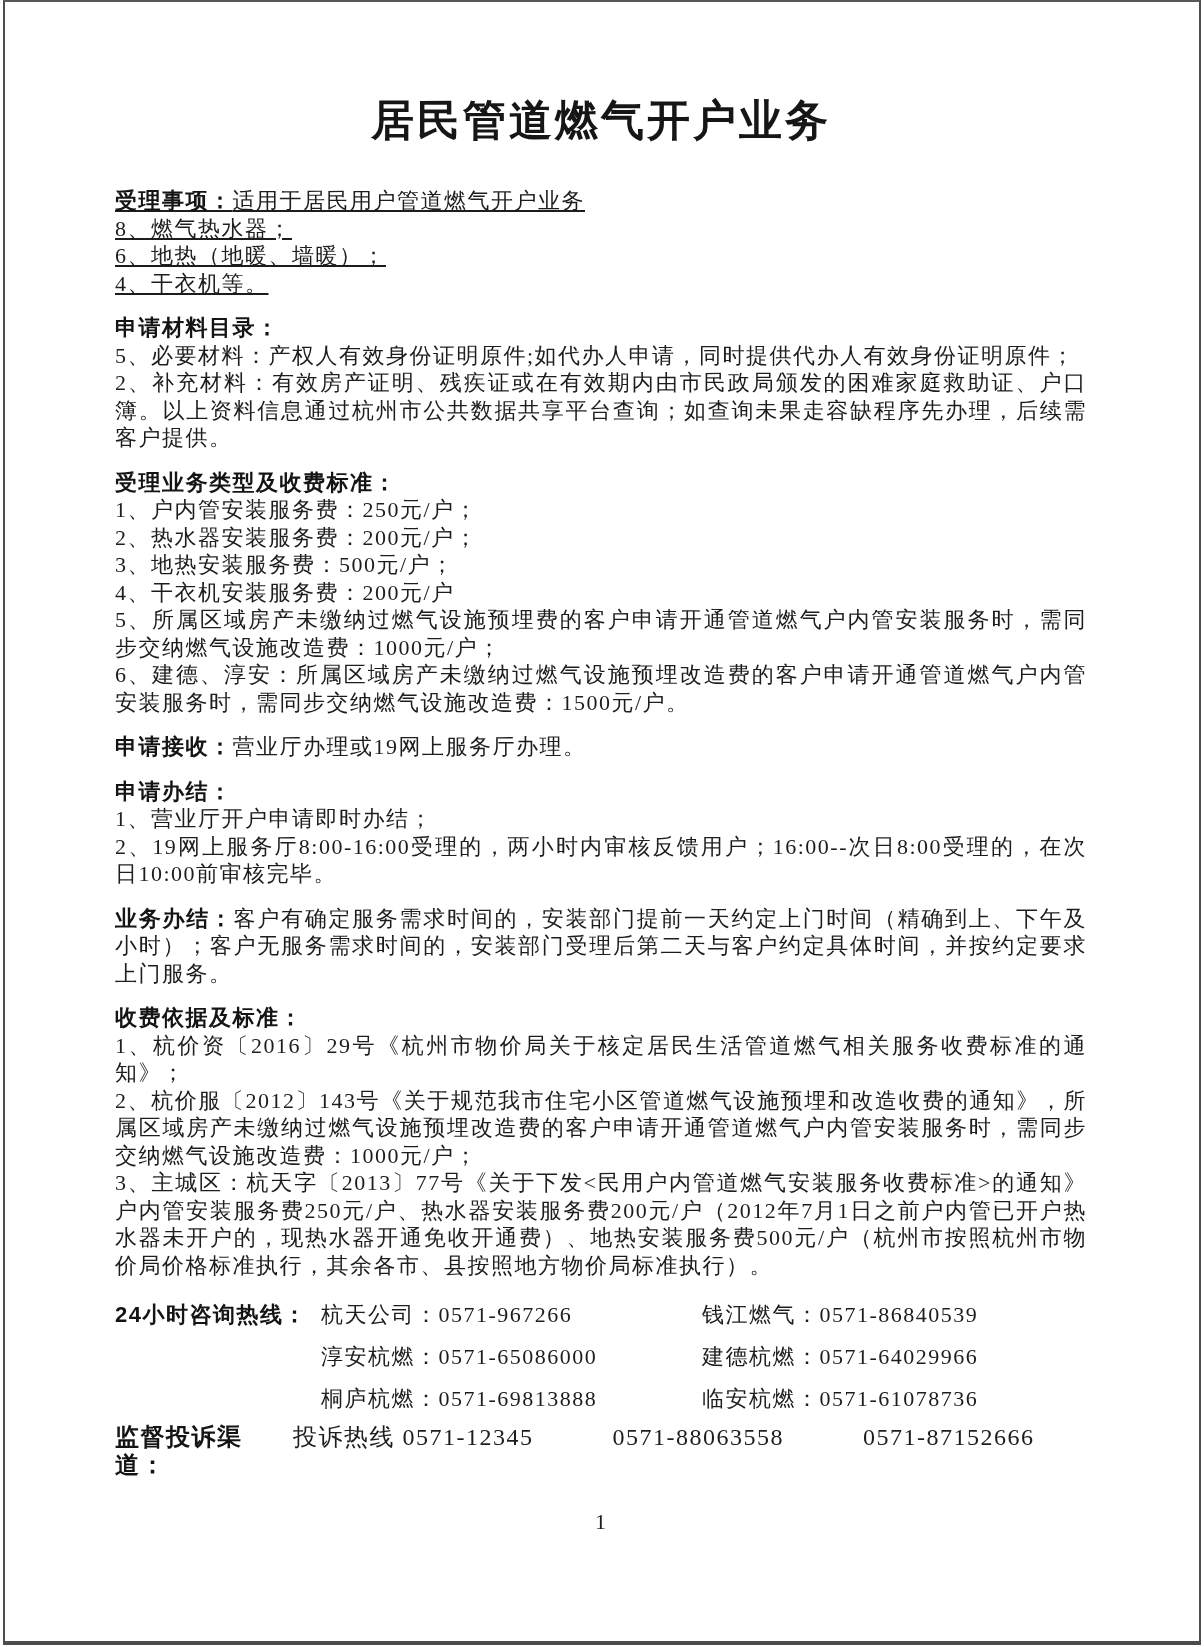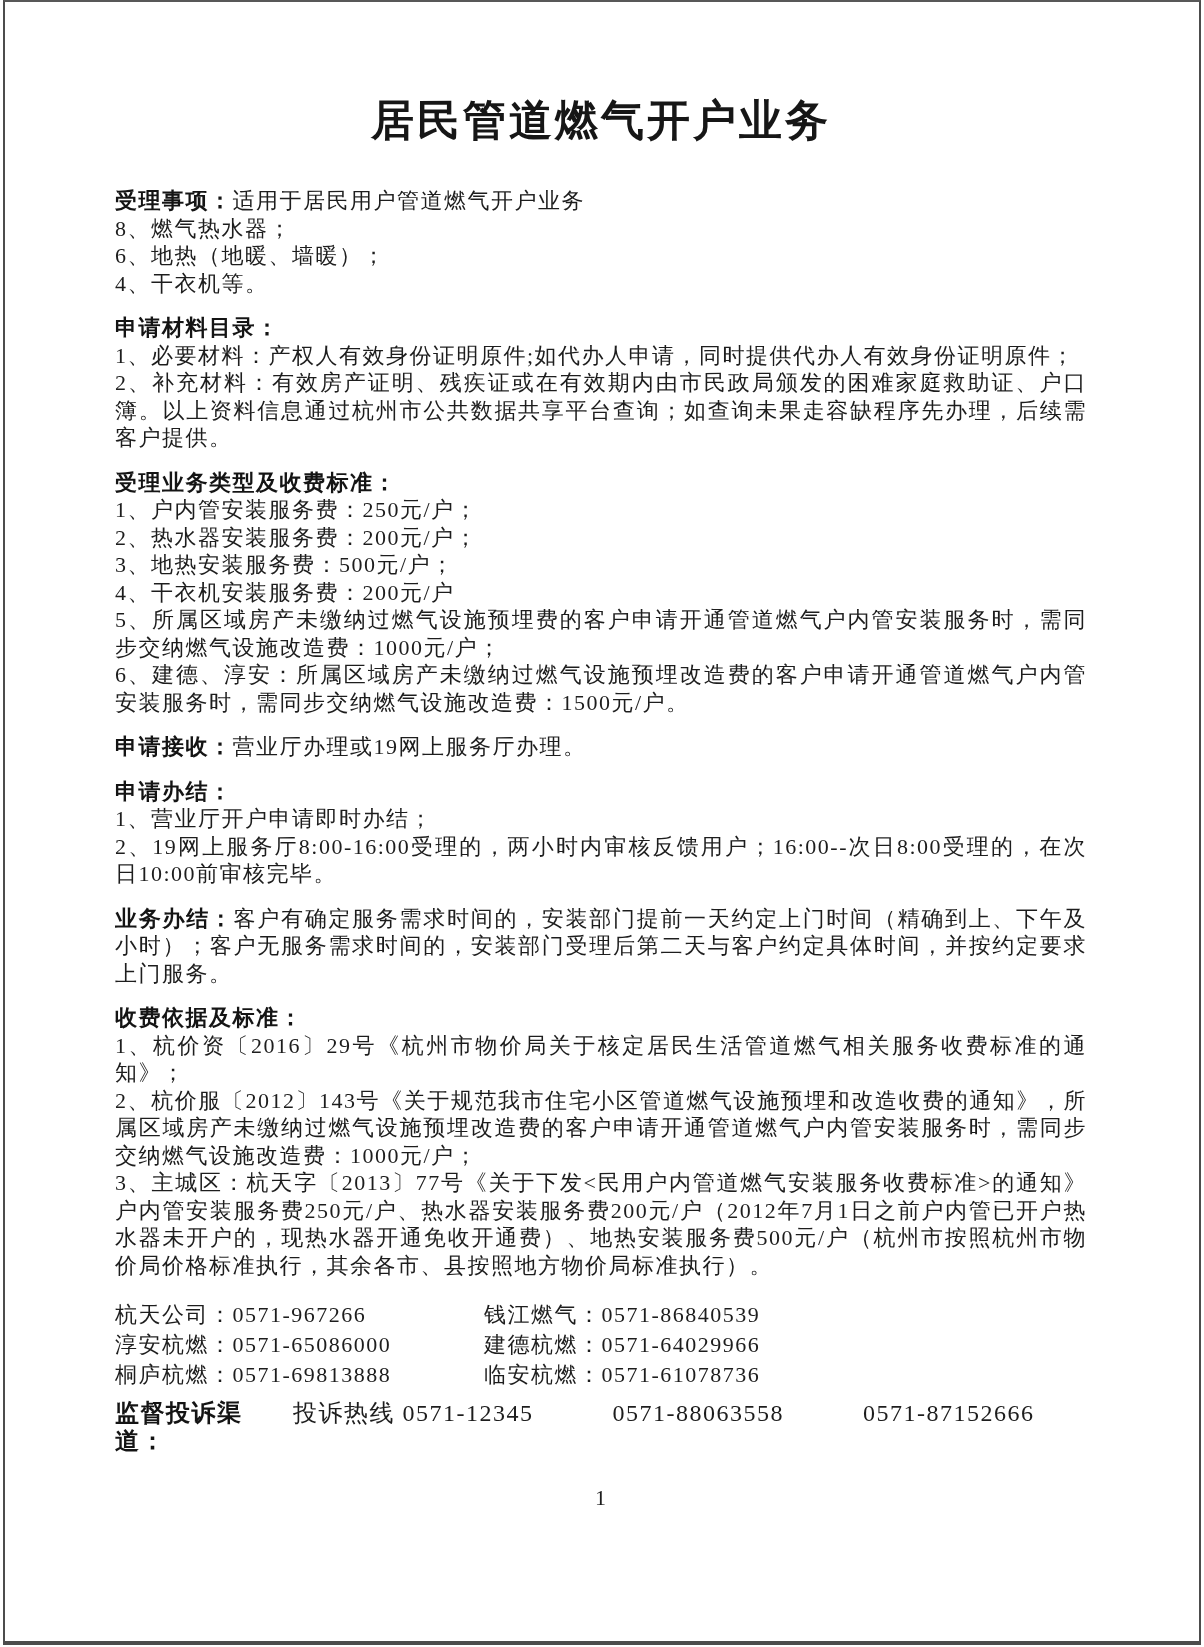--- a/index.html
+++ b/index.html
@@ -15,33 +15,33 @@
     padding: 94px 112px 9px 110px;
     background: #ffffff;
   }
   .title {
     margin: 0 0 42px; text-align: center;
     font-family: "Liberation Sans", "DejaVu Sans", sans-serif;
     font-weight: 700; font-size: 43px; letter-spacing: 3px; line-height: 1.15;
     color: #161616;
   }
   .sec { margin: 17px 0 0; }
-  .sec.first { margin-top: 0; }
+  .sec.first { margin-top: 0; text-decoration: underline; }
   p.ln { margin: 0; font-size: 22px; line-height: 27.5px; letter-spacing: 1.5px; }
   .just { text-align: justify; text-justify: inter-ideograph; }
   .h {
     font-family: "Liberation Sans", "DejaVu Sans", sans-serif;
     font-weight: 700; color: #141414;
   }
   .hotline {
     margin-top: 21px; display: flex;
     font-size: 22px; line-height: 30px; letter-spacing: 1.5px;
   }
   .hl-label { flex: 0 0 206px; }
-  .hl-grid { display: grid; grid-template-columns: 369px 1fr; flex: 1 1 auto; }
+  .hl-grid { display: grid; grid-template-columns: 369px 1fr; flex: 1 1 auto; gap: 12px; }
   .complaint {
     margin-top: 9px; display: flex; align-items: baseline;
     font-size: 24px; line-height: 28px; letter-spacing: 1.5px;
   }
   .cp-label { flex: 0 0 178px; }
   .cp-num { margin-left: 79px; white-space: nowrap; }
   .pageno { margin-top: 30px; text-align: center; font-size: 22px; letter-spacing: 1px; }
 </style>
 </head>
 <body>
@@ -52,21 +52,21 @@
 
   <section class="sec first">
     <p class="ln"><span class="h">受理事项：</span><span>适用于居民用户管道燃气开户业务</span></p>
     <p class="ln">8、燃气热水器；</p>
     <p class="ln">6、地热（地暖、墙暖）；</p>
     <p class="ln">4、干衣机等。</p>
   </section>
 
   <section class="sec">
     <p class="ln"><span class="h">申请材料目录：</span></p>
-    <p class="ln just">1、必要材料：产权人有效身份证明原件;如代办人申请，同时提供代办人有效身份证明原件；</p>
+    <p class="ln just">5、必要材料：产权人有效身份证明原件;如代办人申请，同时提供代办人有效身份证明原件；</p>
     <p class="ln just">2、补充材料：有效房产证明、残疾证或在有效期内由市民政局颁发的困难家庭救助证、户口簿。以上资料信息通过杭州市公共数据共享平台查询；如查询未果走容缺程序先办理，后续需客户提供。</p>
   </section>
 
   <section class="sec">
     <p class="ln"><span class="h">受理业务类型及收费标准：</span></p>
     <p class="ln">1、户内管安装服务费：250元/户；</p>
     <p class="ln">2、热水器安装服务费：200元/户；</p>
     <p class="ln">3、地热安装服务费：500元/户；</p>
     <p class="ln">4、干衣机安装服务费：200元/户</p>
     <p class="ln just">5、所属区域房产未缴纳过燃气设施预埋费的客户申请开通管道燃气户内管安装服务时，需同步交纳燃气设施改造费：1000元/户；</p>
@@ -88,20 +88,21 @@
   </section>
 
   <section class="sec">
     <p class="ln"><span class="h">收费依据及标准：</span></p>
     <p class="ln just">1、杭价资〔2016〕29号《杭州市物价局关于核定居民生活管道燃气相关服务收费标准的通知》；</p>
     <p class="ln just">2、杭价服〔2012〕143号《关于规范我市住宅小区管道燃气设施预埋和改造收费的通知》，所属区域房产未缴纳过燃气设施预埋改造费的客户申请开通管道燃气户内管安装服务时，需同步交纳燃气设施改造费：1000元/户；</p>
     <p class="ln just">3、主城区：杭天字〔2013〕77号《关于下发&lt;民用户内管道燃气安装服务收费标准&gt;的通知》户内管安装服务费250元/户、热水器安装服务费200元/户（2012年7月1日之前户内管已开户热水器未开户的，现热水器开通免收开通费）、地热安装服务费500元/户（杭州市按照杭州市物价局价格标准执行，其余各市、县按照地方物价局标准执行）。</p>
   </section>
 
   <div class="hotline">
+    <span class="h hl-label">24小时咨询热线：</span>
     <div class="hl-grid">
       <span>杭天公司：0571-967266</span>
       <span>钱江燃气：0571-86840539</span>
       <span>淳安杭燃：0571-65086000</span>
       <span>建德杭燃：0571-64029966</span>
       <span>桐庐杭燃：0571-69813888</span>
       <span>临安杭燃：0571-61078736</span>
     </div>
   </div>
 

